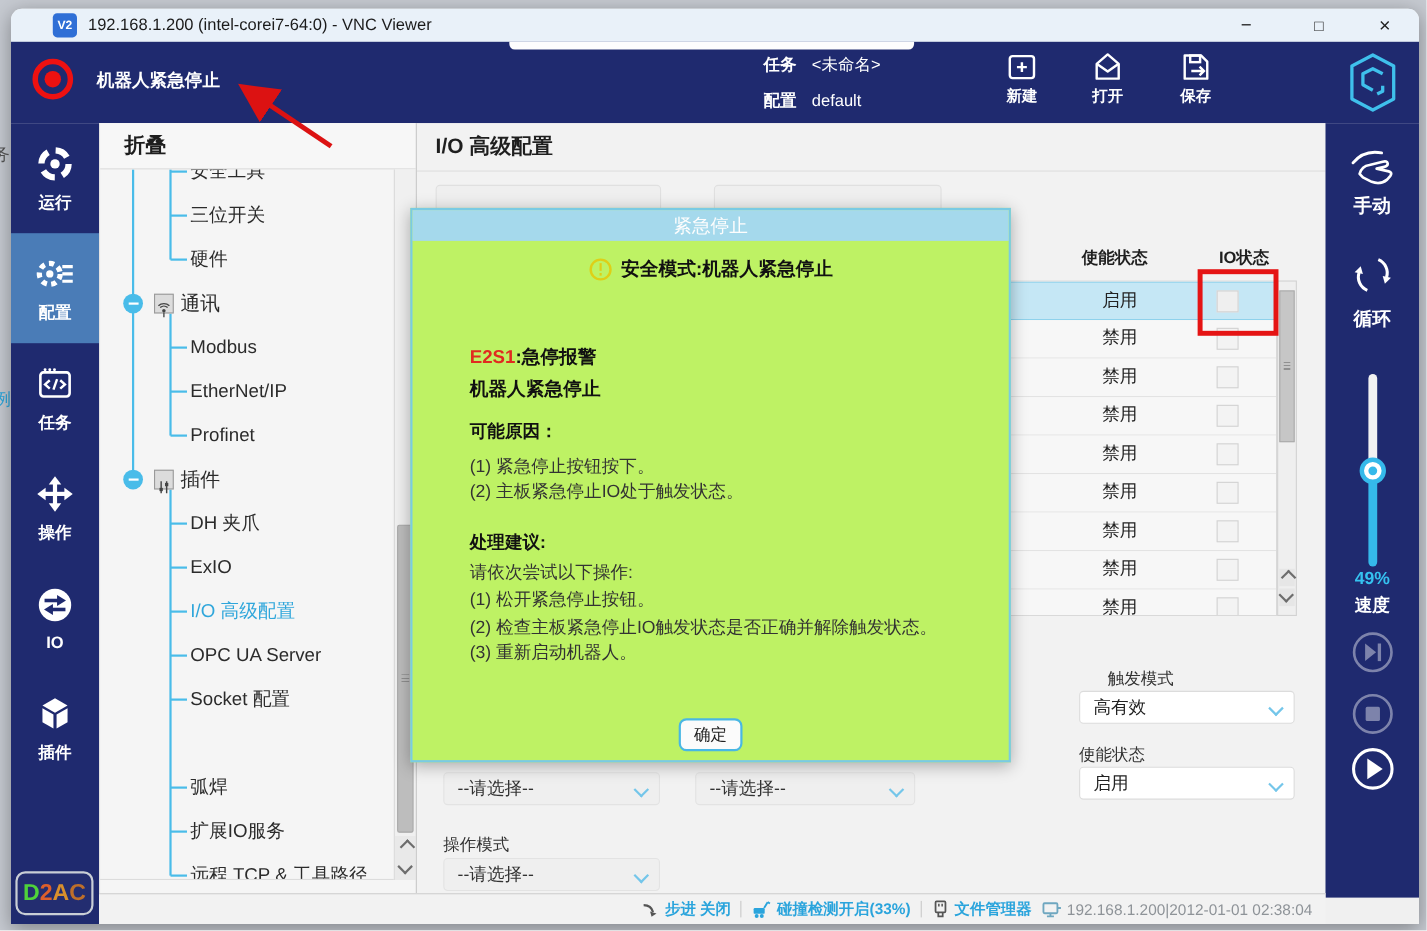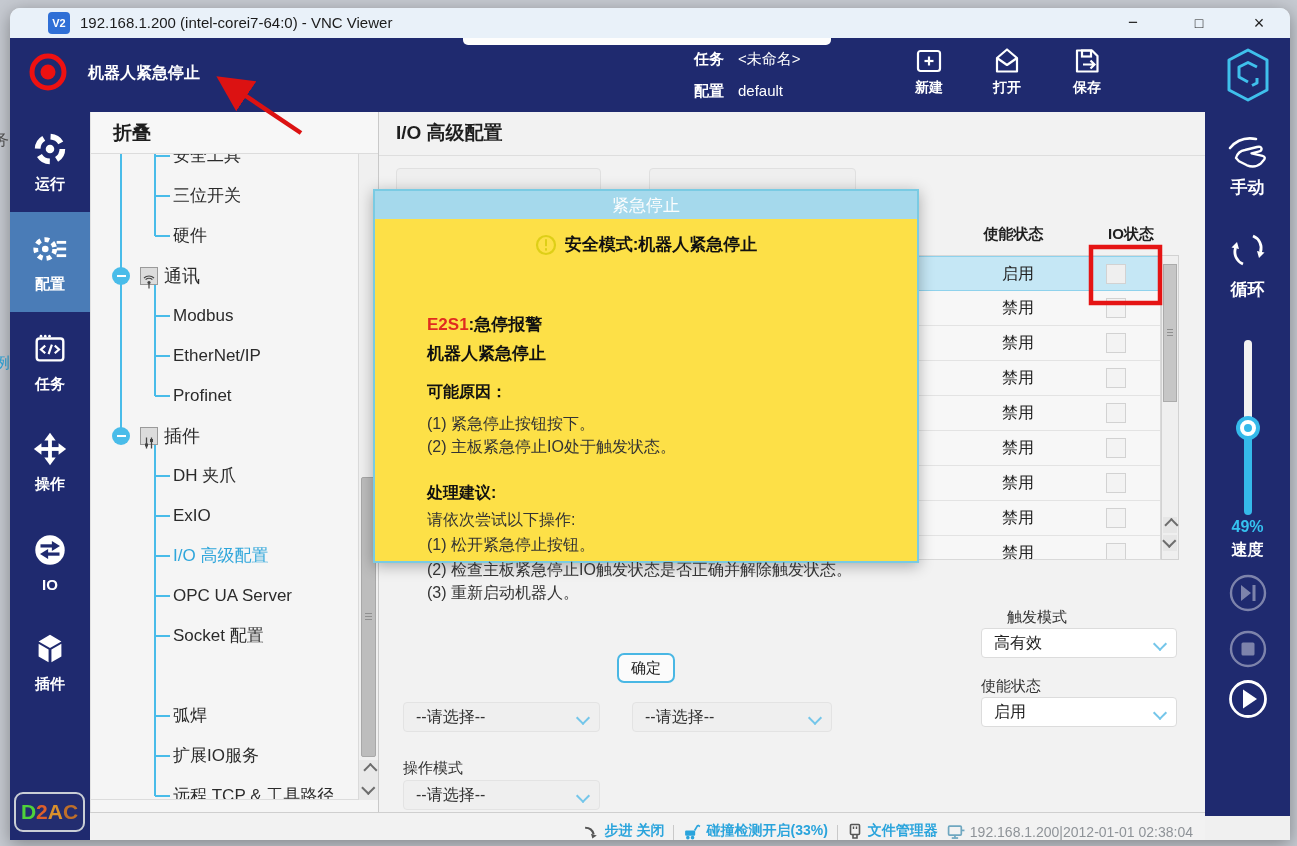--- a/index.html
+++ b/index.html
@@ -124,28 +124,28 @@
   .slider-thumb{position:absolute;left:50%;top:304px;margin-left:-12px;width:24px;height:24px;border-radius:50%;
                 background:#35B9EA;display:flex;align-items:center;justify-content:center;cursor:grab;}
   .slider-thumb::after{content:"";width:8px;height:8px;border-radius:50%;background:#35B9EA;border:4px solid #fff;}
   .speed-pct{position:absolute;top:406px;width:100%;text-align:center;color:#35C2F0;font-size:16px;font-weight:bold;}
   .speed-lbl{position:absolute;top:428px;width:100%;text-align:center;color:#fff;font-size:16px;font-weight:bold;}
   .pbtn{position:absolute;left:50%;margin-left:-21px;width:42px;height:42px;cursor:pointer;}
   .pb-skip{top:460px;opacity:.42;} .pb-stop{top:516px;opacity:.42;} .pb-play{top:566px;}
 
   
   .sbar{position:absolute;left:80px;right:85px;bottom:0;height:28px;background:#F2F2F2;border-top:1px solid #CFCFCF;
-        display:flex;align-items:flex-end;justify-content:flex-end;gap:9px;padding-right:12px;font-size:14px;box-sizing:border-box;}
+        display:flex;align-items:center;justify-content:flex-end;gap:9px;padding-right:12px;font-size:14px;box-sizing:border-box;}
   .sb-item{display:flex;align-items:center;gap:5px;white-space:nowrap;}
   .sb-cyan{color:#2AA4DC;font-weight:bold;}
   .sb-gray{color:#8E9398;}
   .vsep{width:1px;height:15px;background:#C9C9C9;}
 
   
-  .dlg{position:absolute;left:363px;top:181px;width:546px;height:374px;background:#fde047;
+  .dlg{position:absolute;left:363px;top:181px;width:546px;height:504px;background:#bef264;
        border:2px solid #7ACBE3;box-shadow:0 3px 14px rgba(0,0,0,.3);z-index:30;box-sizing:border-box;}
   .dlg-hd{height:28px;background:#A5D9EC;color:#FDFDFD;font-size:17px;display:flex;align-items:center;justify-content:center;}
   .dlg-alert{position:absolute;top:42px;left:0;right:0;display:flex;justify-content:center;align-items:flex-end;gap:8px;
              font-size:17px;font-weight:bold;color:#111;}
   .dline{position:absolute;left:52px;font-size:16px;color:#333;white-space:nowrap;}
   .dbold{font-weight:bold;color:#111;}
   .derr{top:122px;font-size:17px;font-weight:bold;color:#111;}
   .derr .code{color:#E02B20;}
   .ddet{top:151px;font-size:17px;font-weight:bold;color:#111;}
   .dct{top:191px;} .dc1{top:223px;} .dc2{top:246px;}

